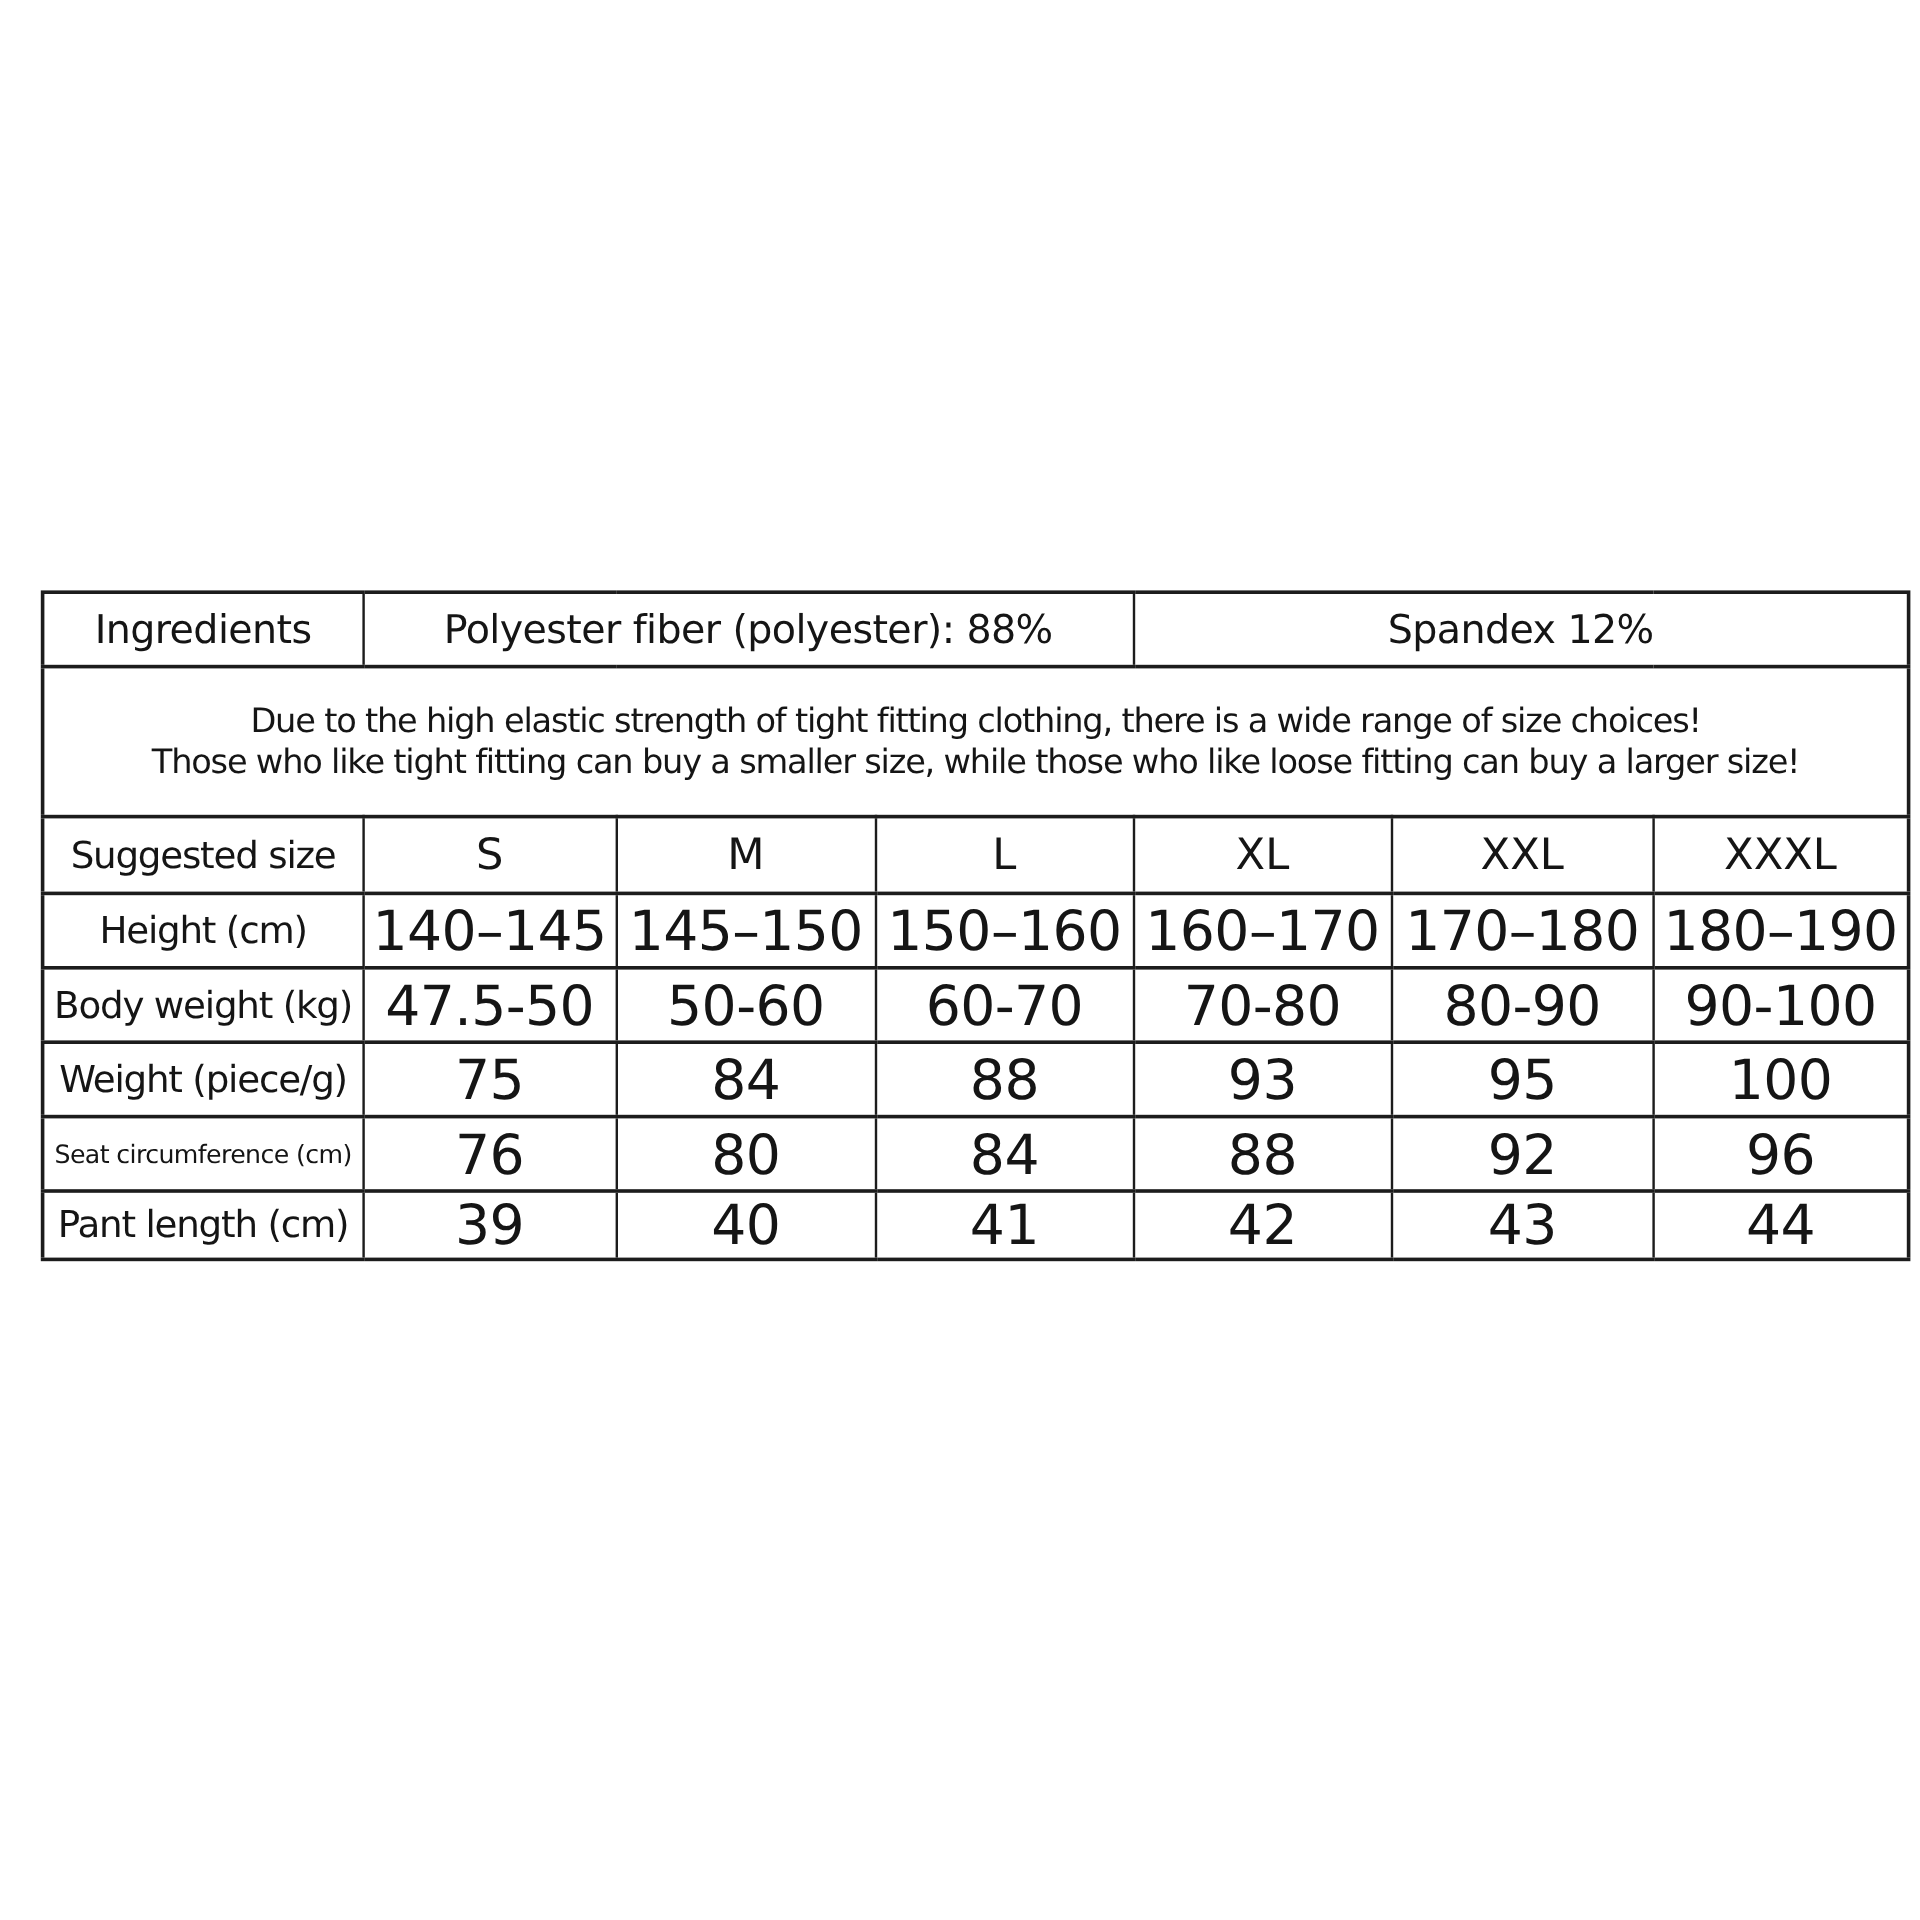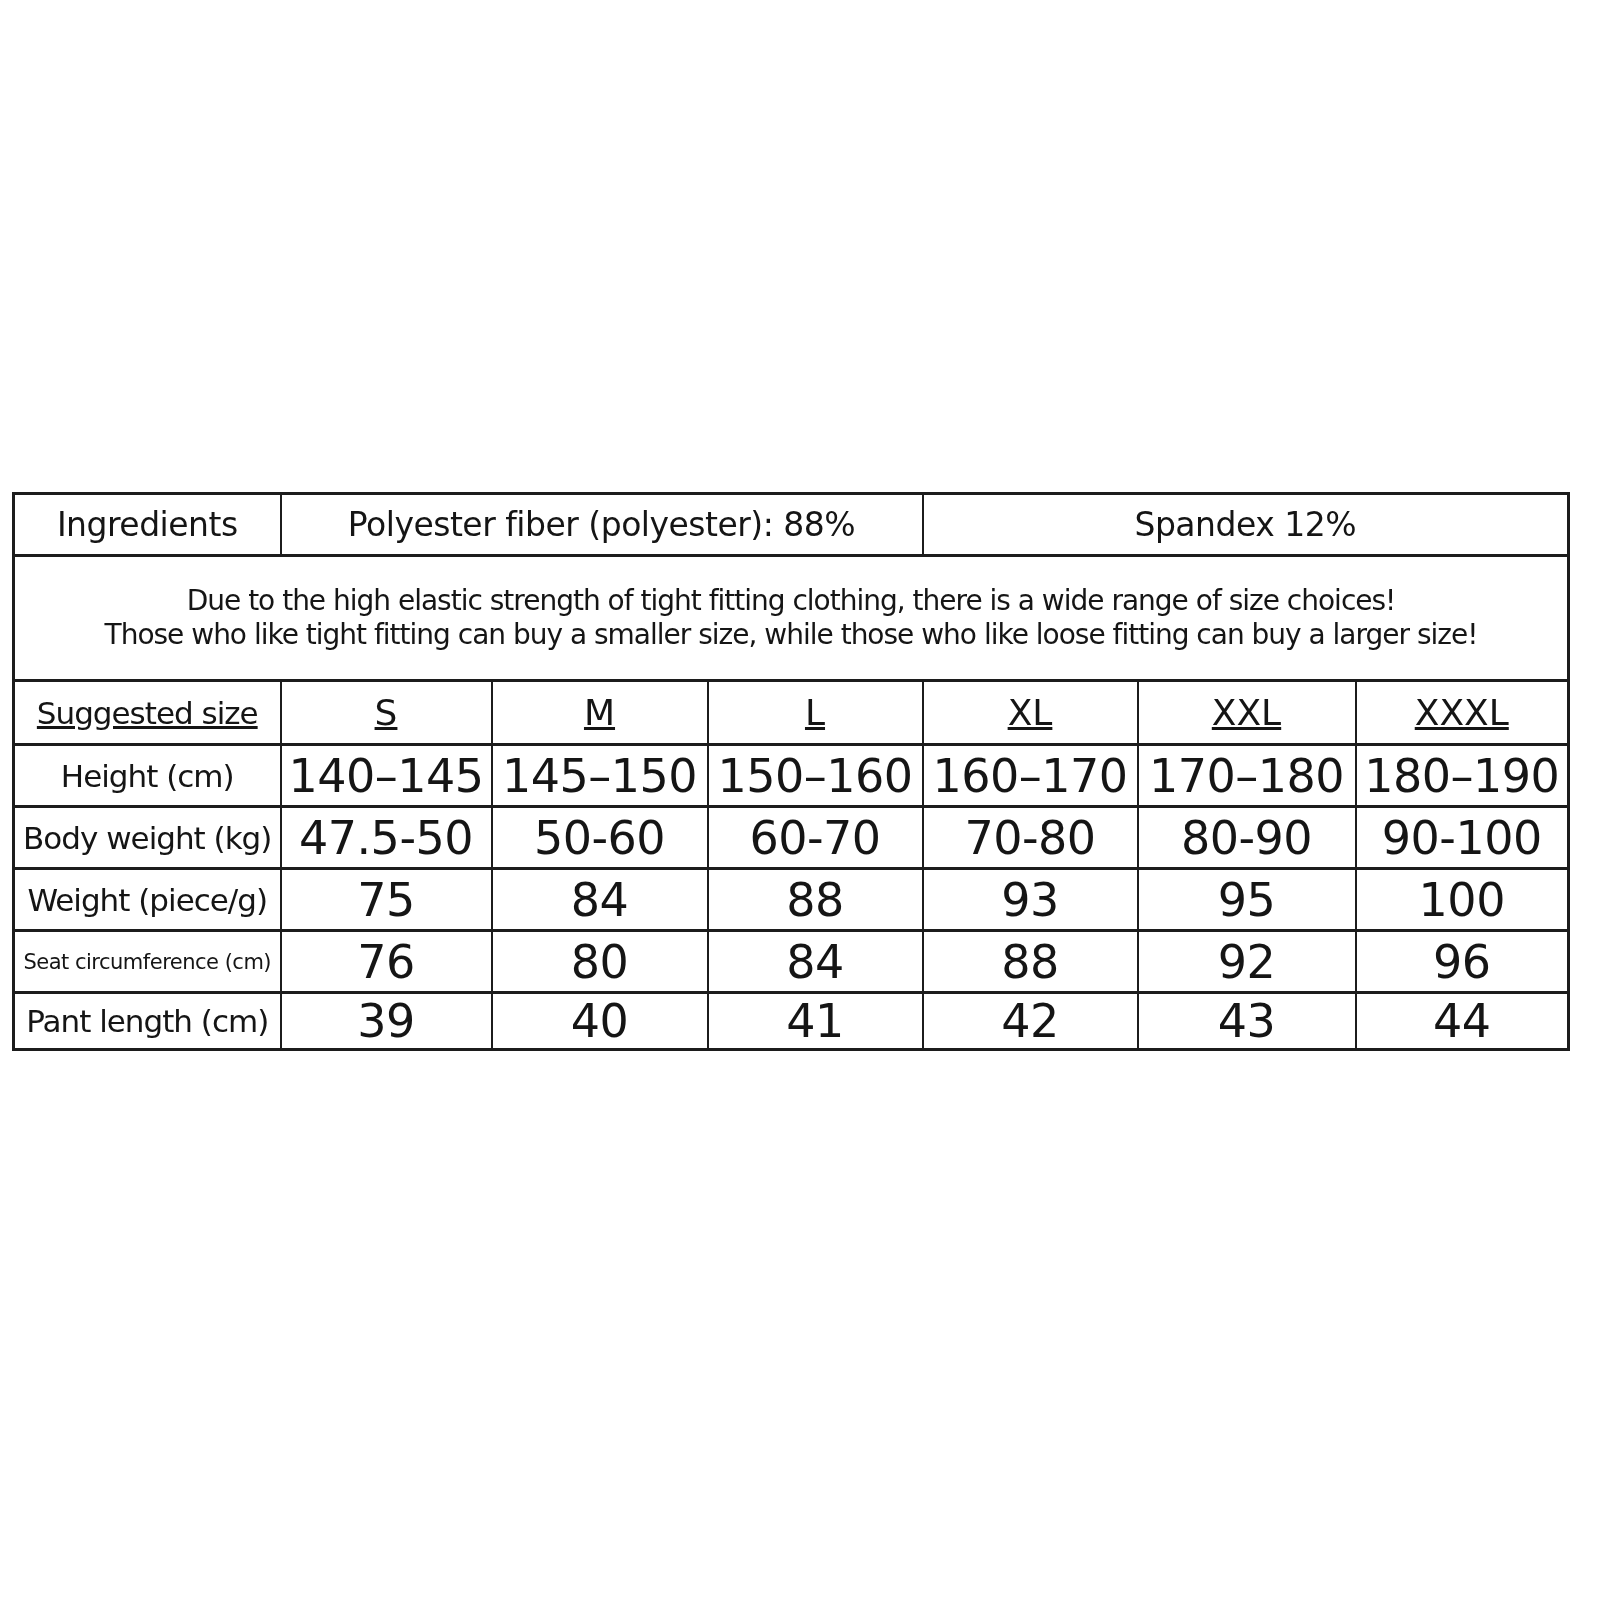--- a/index.html
+++ b/index.html
@@ -11,42 +11,42 @@
     position: relative;
     width: 1600px;
     height: 1600px;
     background: #ffffff;
     font-family: "DejaVu Sans", "Liberation Sans", sans-serif;
     color: #151515;
     overflow: hidden;
   }
   table.size-chart {
     position: absolute;
-    left: 12px;
+    left: 34px;
     top: 492px;
     width: 1555px;
     border-collapse: collapse;
     table-layout: fixed;
   }
   table.size-chart td {
     border-left: 2px solid #1c1c1c;
     border-right: 2px solid #1c1c1c;
     border-top: 3px solid #1c1c1c;
     border-bottom: 3px solid #1c1c1c;
     text-align: center;
     vertical-align: middle;
     padding: 0;
     overflow: hidden;
     white-space: nowrap;
   }
   table.size-chart { border: 3px solid #1c1c1c; }
 
   tr.r-ingredients   { height: 62px; }
   tr.r-notice        { height: 125px; }
-  tr.r-sizes         { height: 64px; text-decoration: underline; }
+  tr.r-sizes         { height: 64px; }
   tr.r-data          { height: 62px; }
   tr.r-data-last     { height: 55px; }
 
   td.c-ing-label  { font-size: 33px; letter-spacing: -0.5px; }
   td.c-ing-val    { font-size: 33px; letter-spacing: -0.5px; }
 
   td.c-notice {
     font-size: 28px;
     letter-spacing: -1px;
     line-height: 1.22;

